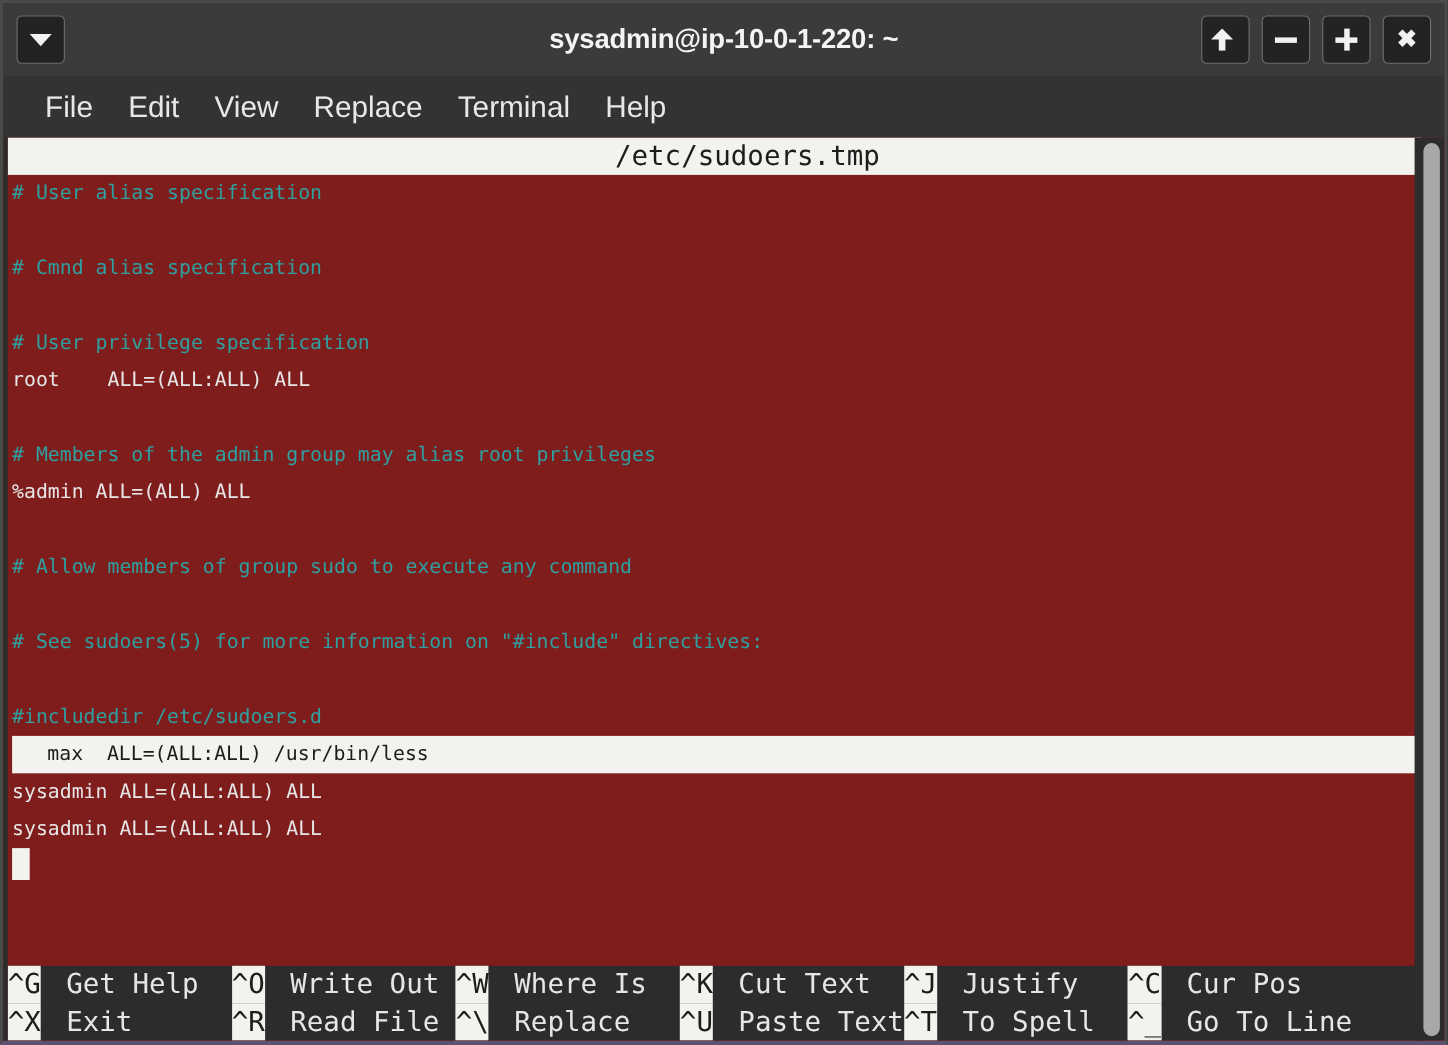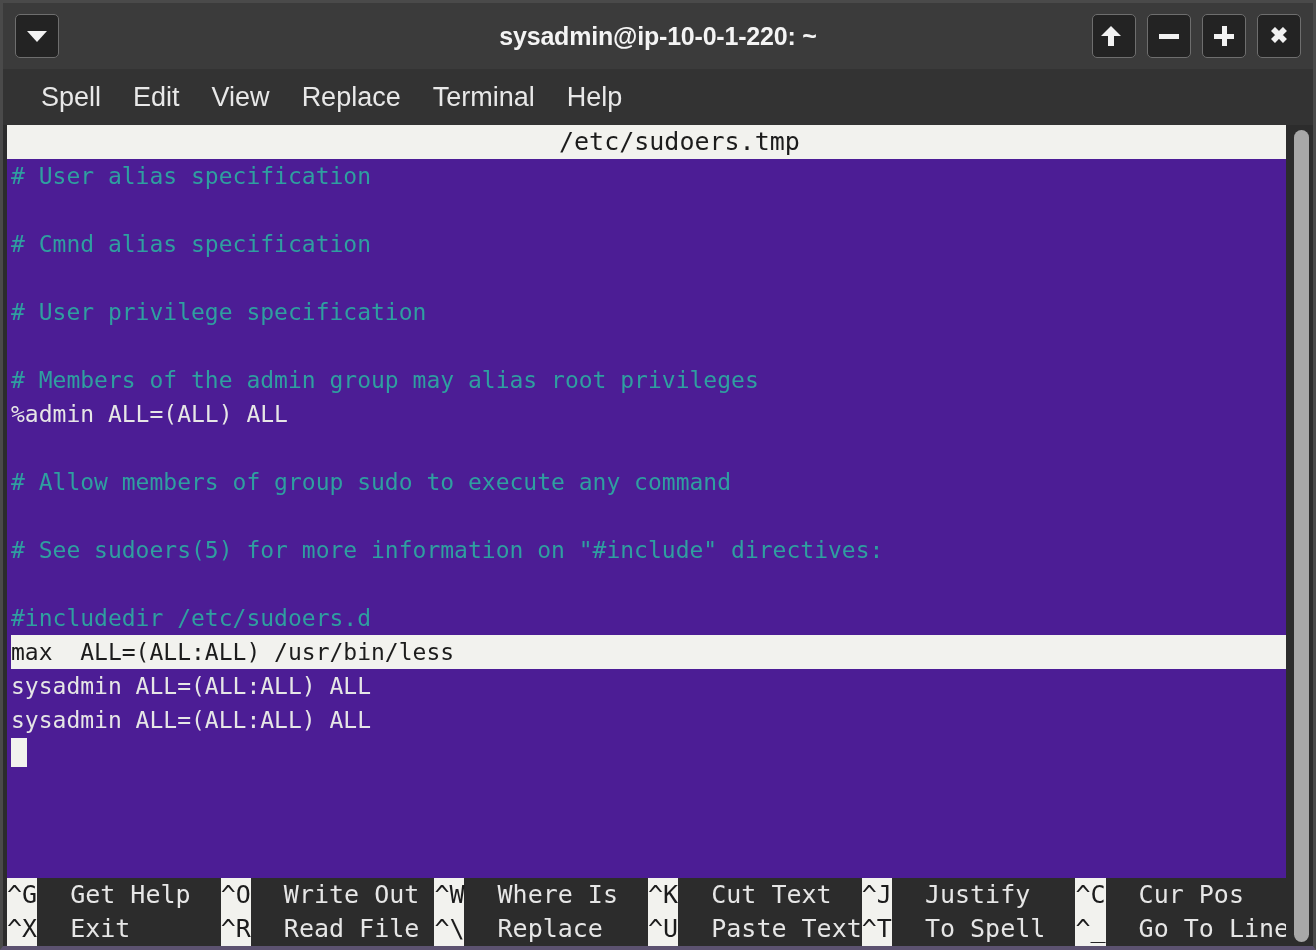--- a/index.html
+++ b/index.html
@@ -120,21 +120,21 @@
     font-size: 27px;
     padding: 2px 16px;
     cursor: default;
     white-space: nowrap;
   }
 
   
   #terminal {
     flex: 1 1 auto;
     position: relative;
-    background: #4c1d95;
+    background: #7f1d1d;
     overflow: hidden;
     border-left: 4px solid #2c2c2c;
   }
 
   #nano-header {
     background: #f2f2ee;
     color: #1c1c1c;
     height: 34px;
     line-height: 34px;
     font-size: 25px;
@@ -150,31 +150,32 @@
     top: 0;
   }
 
   #editor {
     position: relative;
     padding-left: 4px;
   }
   .eline {
     height: 34px;
     line-height: 34px;
-    font-size: 23px;
+    font-size: 18px;
     font-family: "DejaVu Sans Mono", monospace;
     white-space: pre;
     color: #e6e6e6;
     letter-spacing: 0px;
   }
   .eline.comment { color: #2f9fa0; }
   .eline.highlight {
     background: #f2f2ee;
     color: #1c1c1c;
     width: 1281px;
+    padding-left: 32px;
   }
   .cursor-block {
     display: inline-block;
     width: 16px;
     height: 29px;
     background: #f2f2ee;
     vertical-align: -5px;
   }
 
   
@@ -203,21 +204,21 @@
     color: #1c1c1c;
     display: inline-block;
     height: 34px;
     line-height: 34px;
     padding: 0;
     white-space: pre;
   }
   .sc-label {
     color: #e6e6e6;
     white-space: pre;
-    padding-left: 18px;
+    padding-left: 8px;
   }
 
   
   #scrollbar-track {
     position: absolute;
     top: 0;
     right: 0;
     width: 27px;
     height: 100%;
     background: #2c2c2c;
@@ -254,41 +255,42 @@
       <div class="tb-btn">
         <span class="plus-glyph"></span>
       </div>
       <div class="tb-btn">
         <span>✖</span>
       </div>
     </div>
   </div>
 
   <div id="menubar">
-    <div class="menu-item">Spell</div>
+    <div class="menu-item">File</div>
     <div class="menu-item">Edit</div>
     <div class="menu-item">View</div>
     <div class="menu-item">Replace</div>
     <div class="menu-item">Terminal</div>
     <div class="menu-item">Help</div>
   </div>
 
   <div id="terminal">
 
     <div id="nano-header">
       
       <span class="hdr-file">/etc/sudoers.tmp</span>
     </div>
 
     <div id="editor">
         <div class="eline comment"># User alias specification</div>
         <div class="eline">&nbsp;</div>
         <div class="eline comment"># Cmnd alias specification</div>
         <div class="eline">&nbsp;</div>
         <div class="eline comment"># User privilege specification</div>
+        <div class="eline">root    ALL=(ALL:ALL) ALL</div>
         <div class="eline">&nbsp;</div>
         <div class="eline comment"># Members of the admin group may alias root privileges</div>
         <div class="eline">%admin ALL=(ALL) ALL</div>
         <div class="eline">&nbsp;</div>
         <div class="eline comment"># Allow members of group sudo to execute any command</div>
         <div class="eline">&nbsp;</div>
         <div class="eline comment"># See sudoers(5) for more information on "#include" directives:</div>
         <div class="eline">&nbsp;</div>
         <div class="eline comment">#includedir /etc/sudoers.d</div>
         <div class="eline highlight">max  ALL=(ALL:ALL) /usr/bin/less</div>

